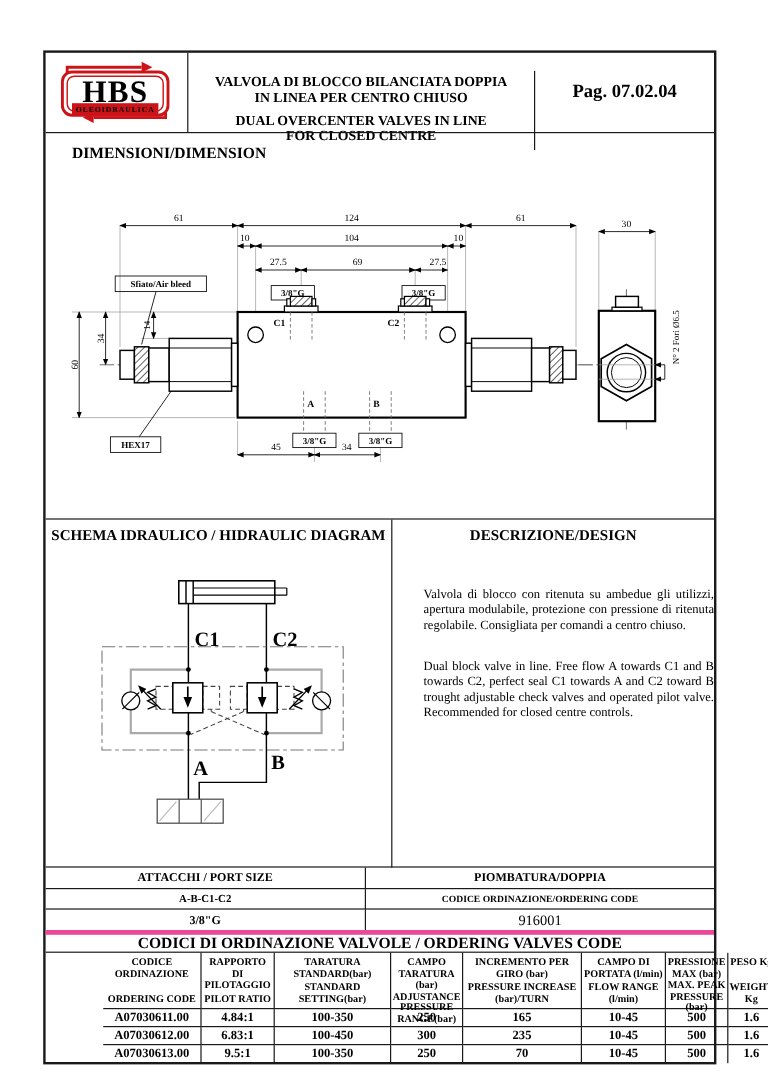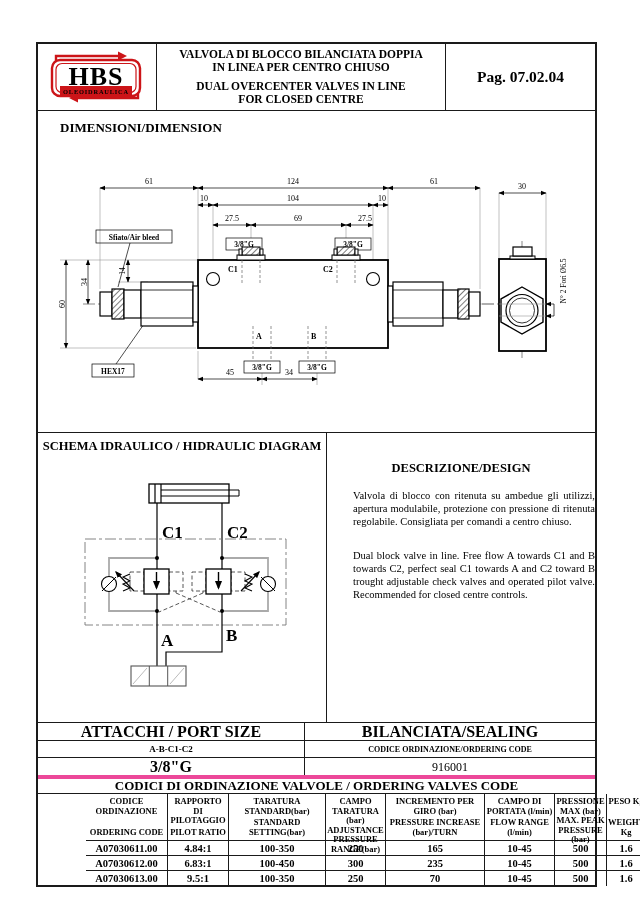--- a/index.html
+++ b/index.html
@@ -3,46 +3,46 @@
 <meta charset="utf-8">
 <style>
   * { margin:0; padding:0; box-sizing:border-box; }
   html,body { background:#e8e8e8; }
   .canvas { position:relative; width:640px; height:906px; background:#ffffff; font-family:"Liberation Serif", serif; color:#000; overflow:hidden; }
   .doc { position:absolute; left:36px; top:42px; width:561px; height:845px; border:2px solid #1a1a1a; }
 
   
   .hdr { position:absolute; left:0; top:0; width:100%; height:66px; }
   .hdr-logo { position:absolute; left:0; top:0; width:119px; height:66px; border-right:1.5px solid #1a1a1a; display:flex; align-items:center; justify-content:center; }
-  .hdr-title { position:absolute; left:119px; top:0; width:289px; height:66px; border-right:1.5px solid #1a1a1a; display:flex; flex-direction:column; align-items:center; justify-content:center; text-align:center; }
+  .hdr-title { position:absolute; left:119px; top:15px; width:289px; height:66px; border-right:1.5px solid #1a1a1a; display:flex; flex-direction:column; align-items:center; justify-content:center; text-align:center; }
   .hdr-title .t1 { font-weight:bold; font-size:11.5px; line-height:13.5px; }
   .hdr-title .t2 { font-weight:bold; font-size:11.5px; line-height:13.5px; margin-top:5px; }
   .hdr-page { position:absolute; left:408px; top:0; right:0; height:66px; display:flex; align-items:center; justify-content:center; font-weight:bold; font-size:15.5px; }
 
   
   .dim-sec { position:absolute; left:0; top:66px; width:100%; height:322px; border-top:1.5px solid #1a1a1a; }
   .dim-title { position:absolute; left:22px; top:9px; font-weight:bold; font-size:13px;text-align:center; }
   .dim-svg { position:absolute; left:0; top:0; width:557px; height:320px; }
 
   
   .mid { position:absolute; left:0; top:388px; width:100%; height:290px; border-top:1.5px solid #1a1a1a; }
   .schema-cell { position:absolute; left:0; top:0; width:289px; height:290px; border-right:1.5px solid #1a1a1a; }
   .schema-title { position:absolute; left:0; top:6px; width:100%; text-align:center; font-weight:bold; font-size:12.5px; }
   .schema-svg { position:absolute; left:0; top:0; width:287px; height:290px; }
   .desc-cell { position:absolute; left:289px; top:0; right:0; height:290px; }
-  .desc-title { position:absolute; left:0; top:6px; width:100%; text-align:center; font-weight:bold; font-size:12.5px;margin-top:22px; }
+  .desc-title { position:absolute; left:0; top:6px; width:100%; text-align:center; font-weight:bold; font-size:12.5px; }
   .desc-p1 { position:absolute; left:26px; top:56px; width:242px; font-size:10.5px; line-height:13px; text-align:justify; }
   .desc-p2 { position:absolute; left:26px; top:116px; width:242px; font-size:10.5px; line-height:13px; text-align:justify; }
 
   
   .port-tbl { position:absolute; left:0; top:678px; width:100%; height:53px; border-top:1.5px solid #1a1a1a; display:grid; grid-template-columns:267px 1fr; grid-template-rows:18px 17px 18px; }
   .pt-cell { border-right:1px solid #1a1a1a; border-bottom:1px solid #1a1a1a; display:flex; align-items:center; justify-content:center; }
   .pt-cell.last { border-right:none; }
   .pt-cell.bot { border-bottom:none; }
-  .pt-big { font-weight:bold; font-size:16px; }
+  .pt-big { font-weight:bold; font-size:10px; }
   .pt-small { font-weight:bold; font-size:9px; }
   .pt-tiny { font-weight:bold; font-size:8px; }
   .pt-val { font-size:12px; }
 
   
   .ord-title { position:absolute; left:0; top:731px; width:100%; height:18px; border-top:4px solid #ec4899; display:flex; align-items:center; justify-content:center; font-weight:bold; font-size:13px; }
 
   
   .ord-tbl { position:absolute; left:0; top:749px; width:100%; border-top:1px solid #1a1a1a; display:grid; grid-template-columns:82px 61px 97px 60px 99px 70px 52px 1fr;padding-left:48px; }
   .oh { height:47px; border-right:1px solid #1a1a1a; border-bottom:1px solid #1a1a1a; display:flex; flex-direction:column; justify-content:space-between; align-items:center; text-align:center; font-weight:bold; font-size:8.5px; line-height:9.5px; padding:3px 1px; }
@@ -317,21 +317,21 @@
       </div>
       <div class="desc-cell">
         <div class="desc-title">DESCRIZIONE/DESIGN</div>
         <div class="desc-p1">Valvola di blocco con ritenuta su ambedue gli utilizzi, apertura modulabile, protezione con pressione di ritenuta regolabile. Consigliata per comandi a centro chiuso.</div>
         <div class="desc-p2">Dual block valve in line. Free flow A towards C1 and B towards C2, perfect seal C1 towards A and C2 toward B trought adjustable check valves and operated pilot valve. Recommended for closed centre controls.</div>
       </div>
     </div>
 
     <div class="port-tbl">
       <div class="pt-cell pt-big">ATTACCHI / PORT SIZE</div>
-      <div class="pt-cell pt-big last">BILANCIATA/SEALING</div>
+      <div class="pt-cell pt-big last">PIOMBATURA/DOPPIA</div>
       <div class="pt-cell pt-small">A-B-C1-C2</div>
       <div class="pt-cell pt-tiny last">CODICE ORDINAZIONE/ORDERING CODE</div>
       <div class="pt-cell pt-big bot">3/8"G</div>
       <div class="pt-cell pt-val last bot">916001</div>
     </div>
 
     <div class="ord-title">CODICI DI ORDINAZIONE VALVOLE / ORDERING VALVES CODE</div>
 
     <div class="ord-tbl">
       <div class="oh">

